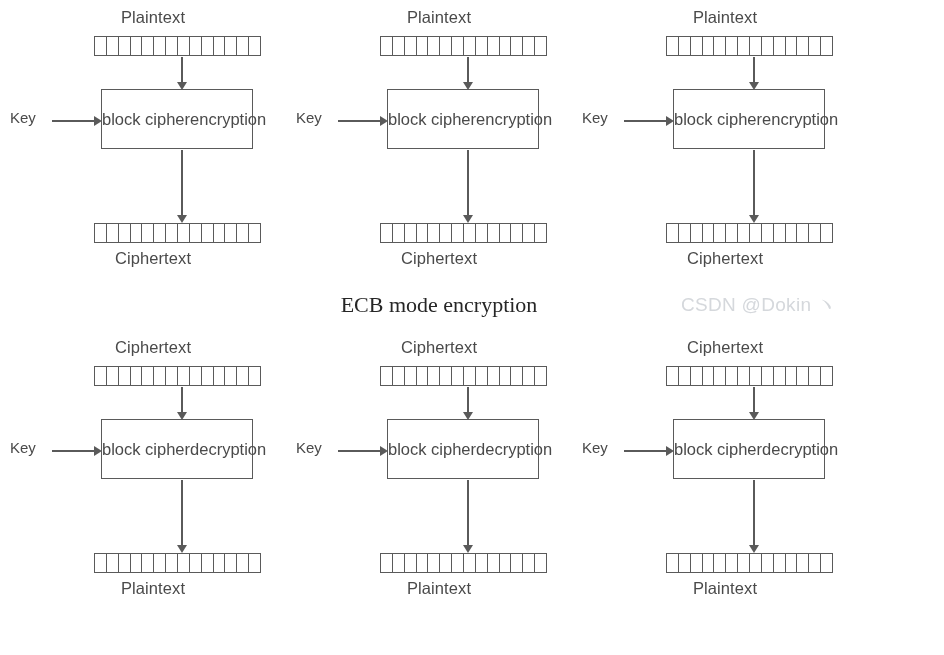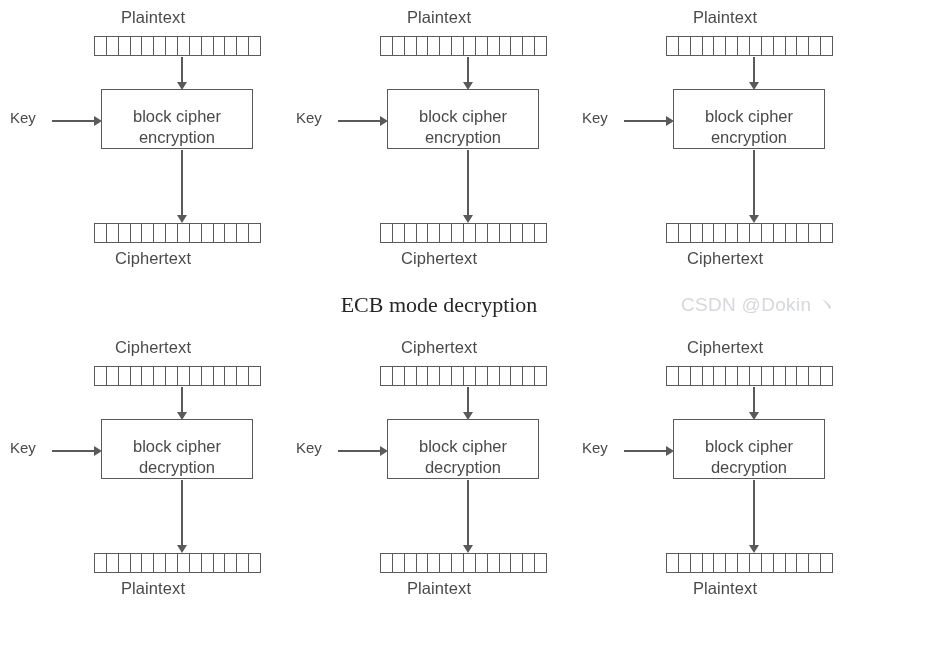--- a/index.html
+++ b/index.html
@@ -86,23 +86,23 @@
   .cipher-box {
     position: absolute;
     left: 93px;
     top: 89px;
     width: 152px;
     height: 60px;
     border: 1.7px solid #5a5a5a;
     box-sizing: border-box;
     background: #ffffff;
     display: flex;
-    flex-direction: column;
+    flex-direction: row;
     align-items: center;
-    justify-content: flex-end;
+    justify-content: space-between;
     line-height: 1.26;
   }
   .cipher-box .line {
     font-size: 16.5px;
     color: #4a4a4a;
     white-space: nowrap;
   }
 
   
   .v-arrow {
@@ -375,21 +375,21 @@
             <span class="cell"></span>
             <span class="cell"></span>
             <span class="cell"></span>
         </div>
         <div class="io-label bottom">Ciphertext</div>
       </div>
 
     </div>
 
     <div class="caption cap-encrypt">
-      <span class="cap-inner">ECB mode decryption</span>
+      <span class="cap-inner">ECB mode encryption</span>
     </div>
     <div class="watermark wm-top">CSDN @Dokin ヽ</div>
   </div>
 
   <div class="row row-decrypt">
     <div class="columns">
 
       <div class="pipeline col-0">
         <div class="io-label top">Ciphertext</div>
         <div class="strip top">

